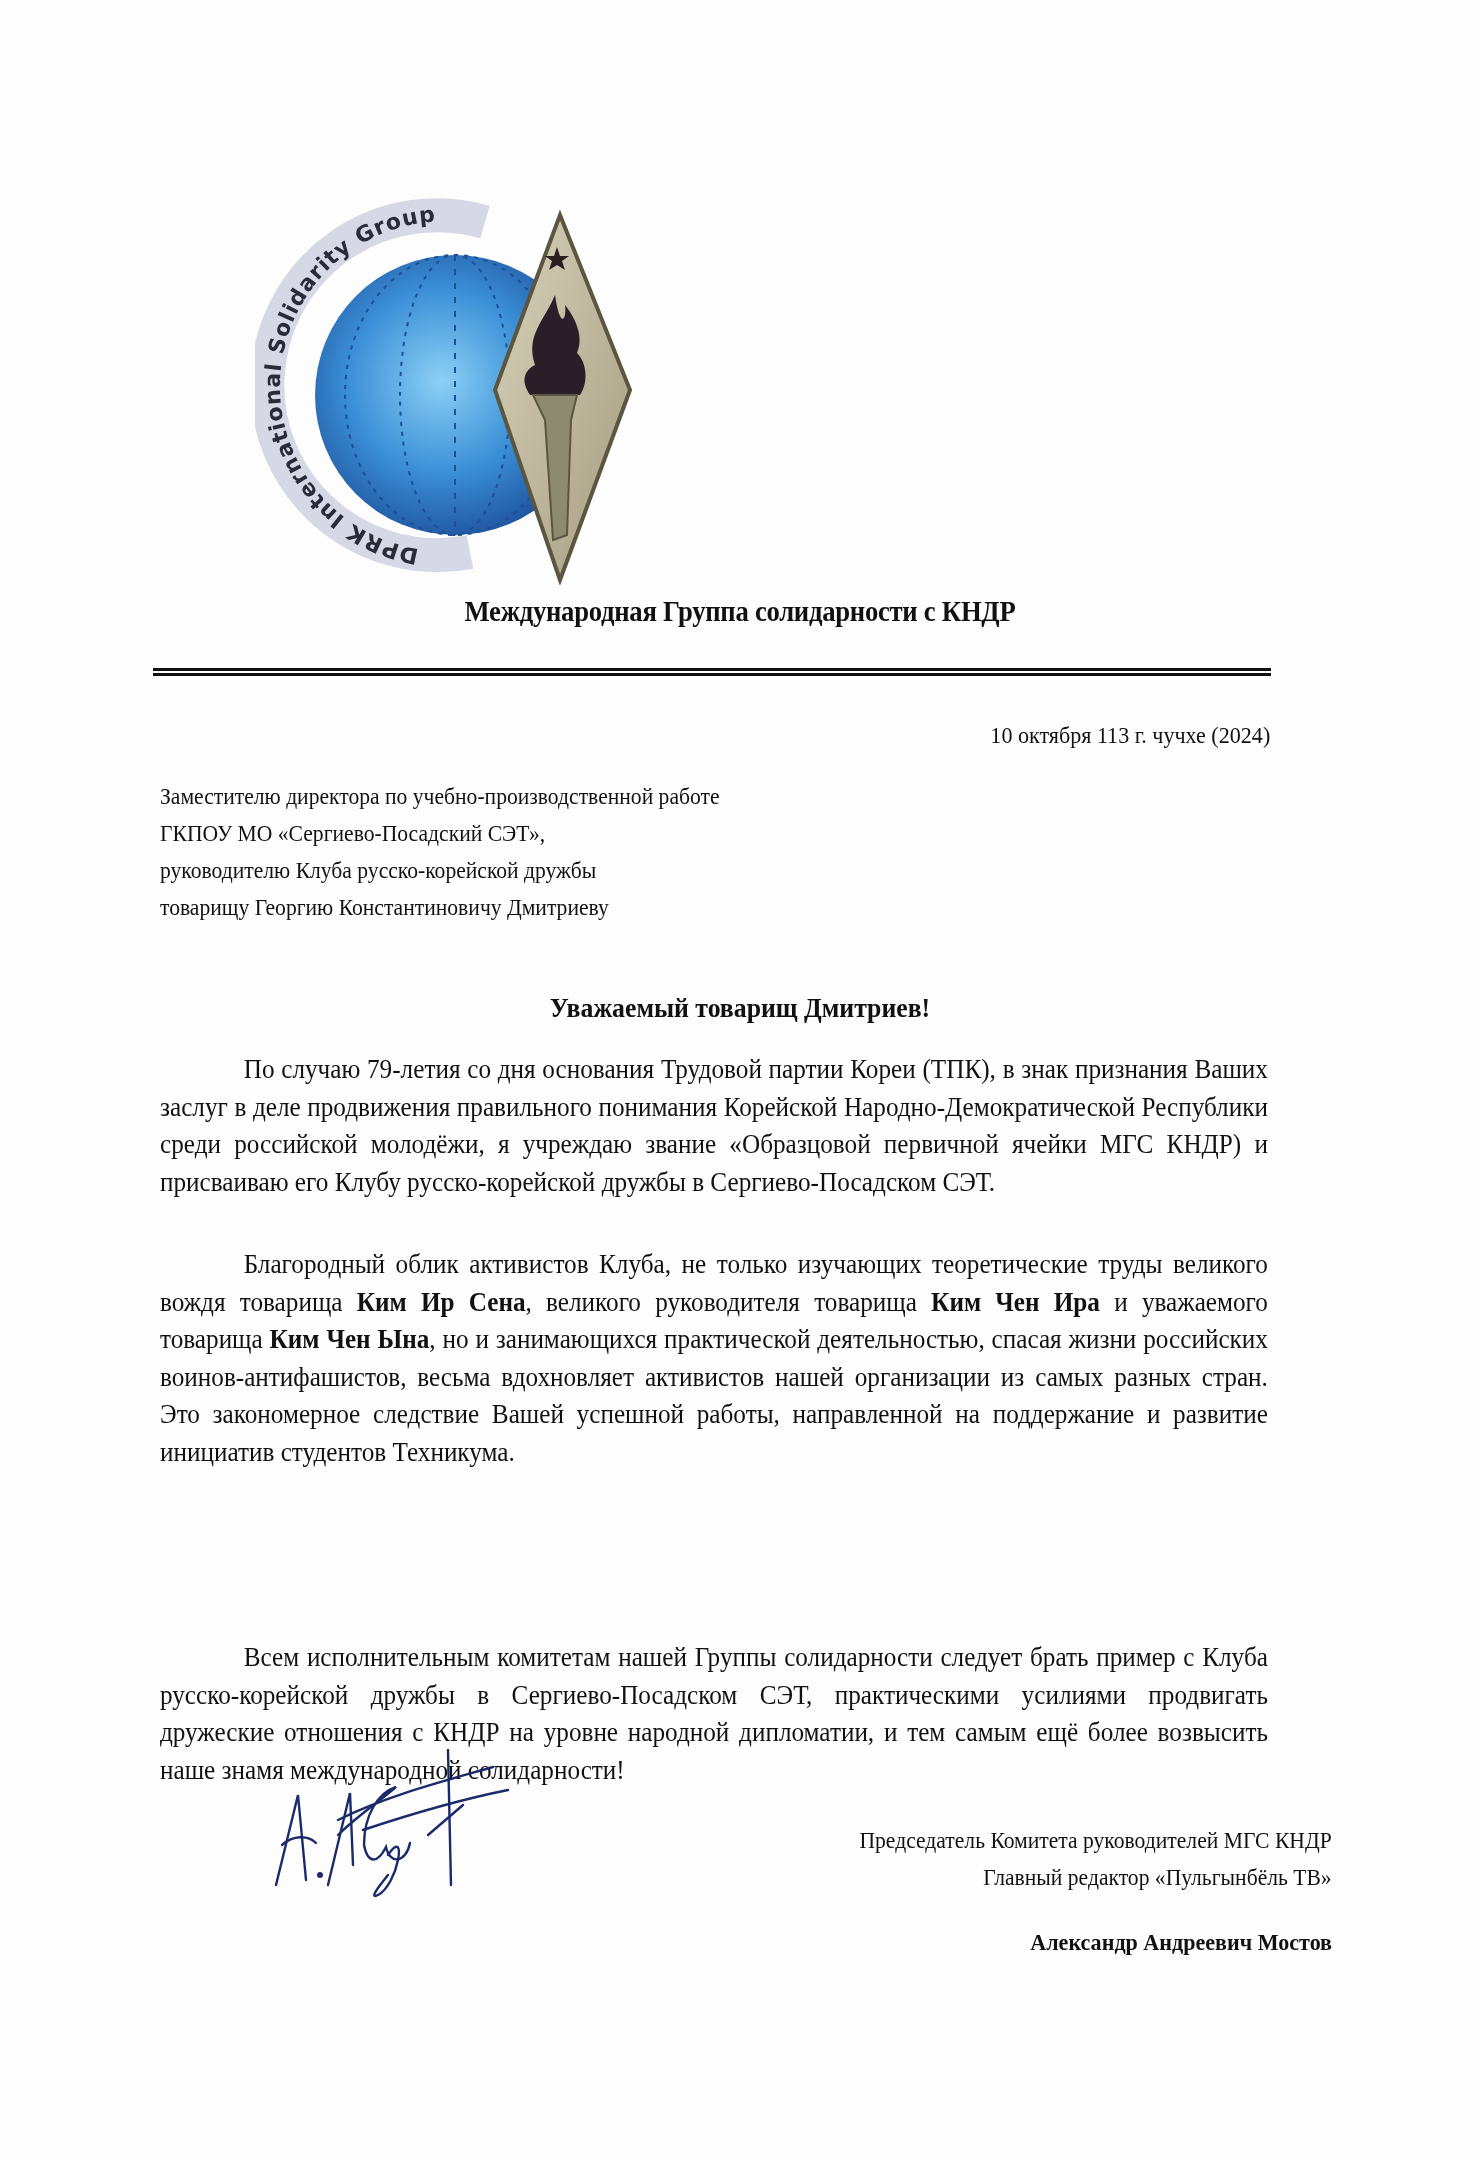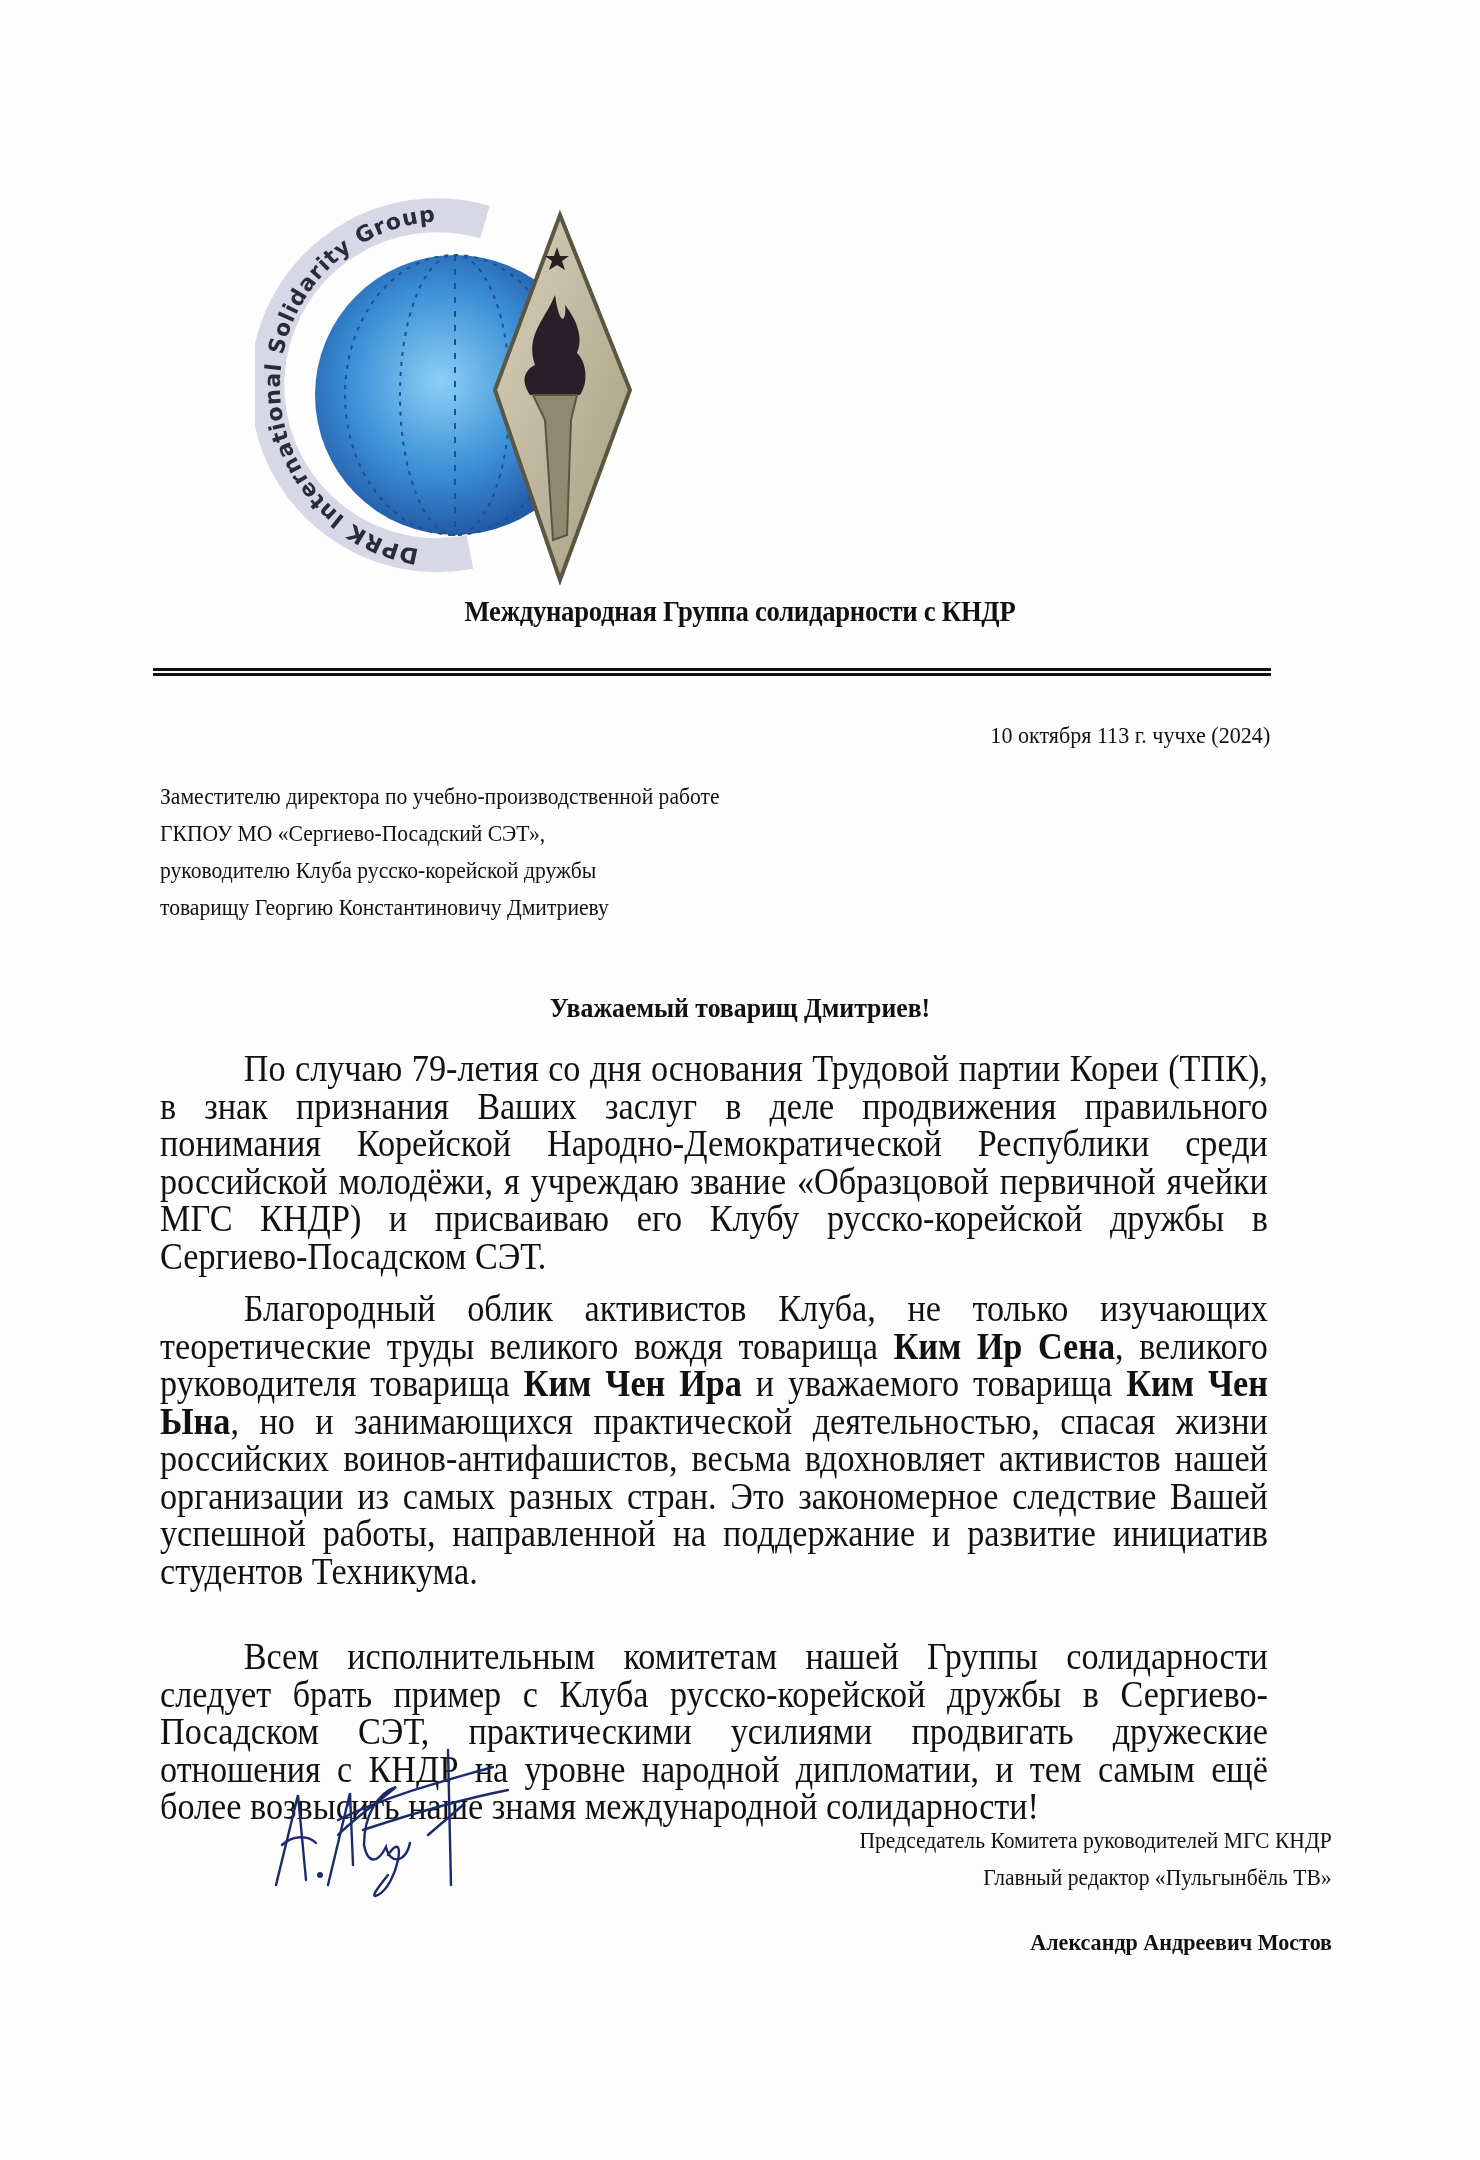--- a/index.html
+++ b/index.html
@@ -18,25 +18,25 @@
 
   .date { position: absolute; right: 210px; top: 722px; font-size: 24px; transform: scaleX(0.92); transform-origin: right center; }
 
   .addressee { position: absolute; left: 160px; top: 778px; font-size: 24px; line-height: 37px;
                transform: scaleX(0.9); transform-origin: left top; }
   .addressee div { white-space: nowrap; }
 
   .salutation { position: absolute; left: 0; width: 1480px; top: 992px; text-align: center;
                 font-weight: bold; font-size: 28px; transform: scaleX(0.92); }
 
-  .body-text { position: absolute; left: 160px; width: 1108px; font-size: 38px; line-height: 37.5px;
+  .body-text { position: absolute; left: 160px; width: 1108px; font-size: 28px; line-height: 37.5px;
                text-align: justify; text-align-last: left; }
   .body-text p { margin: 0; text-indent: 93px; }
   .p1 { top: 1050px; }
-  .p2 { top: 1290px; }
+  .p2 { top: 1245px; }
   .p3 { top: 1638px; }
   .body-inner { transform: scaleX(0.9); transform-origin: left top; width: 1231px; }
   .b { font-weight: bold; }
 
   .signature { position: absolute; left: 268px; top: 1735px; width: 340px; height: 180px; }
 
   .sign-block { position: absolute; right: 148px; top: 1822px; text-align: right; font-size: 24px; line-height: 37px;
                 transform: scaleX(0.9); transform-origin: right top; }
   .sign-block div { white-space: nowrap; }
   .signer-name { position: absolute; right: 148px; top: 1929px; font-weight: bold; font-size: 24px;

